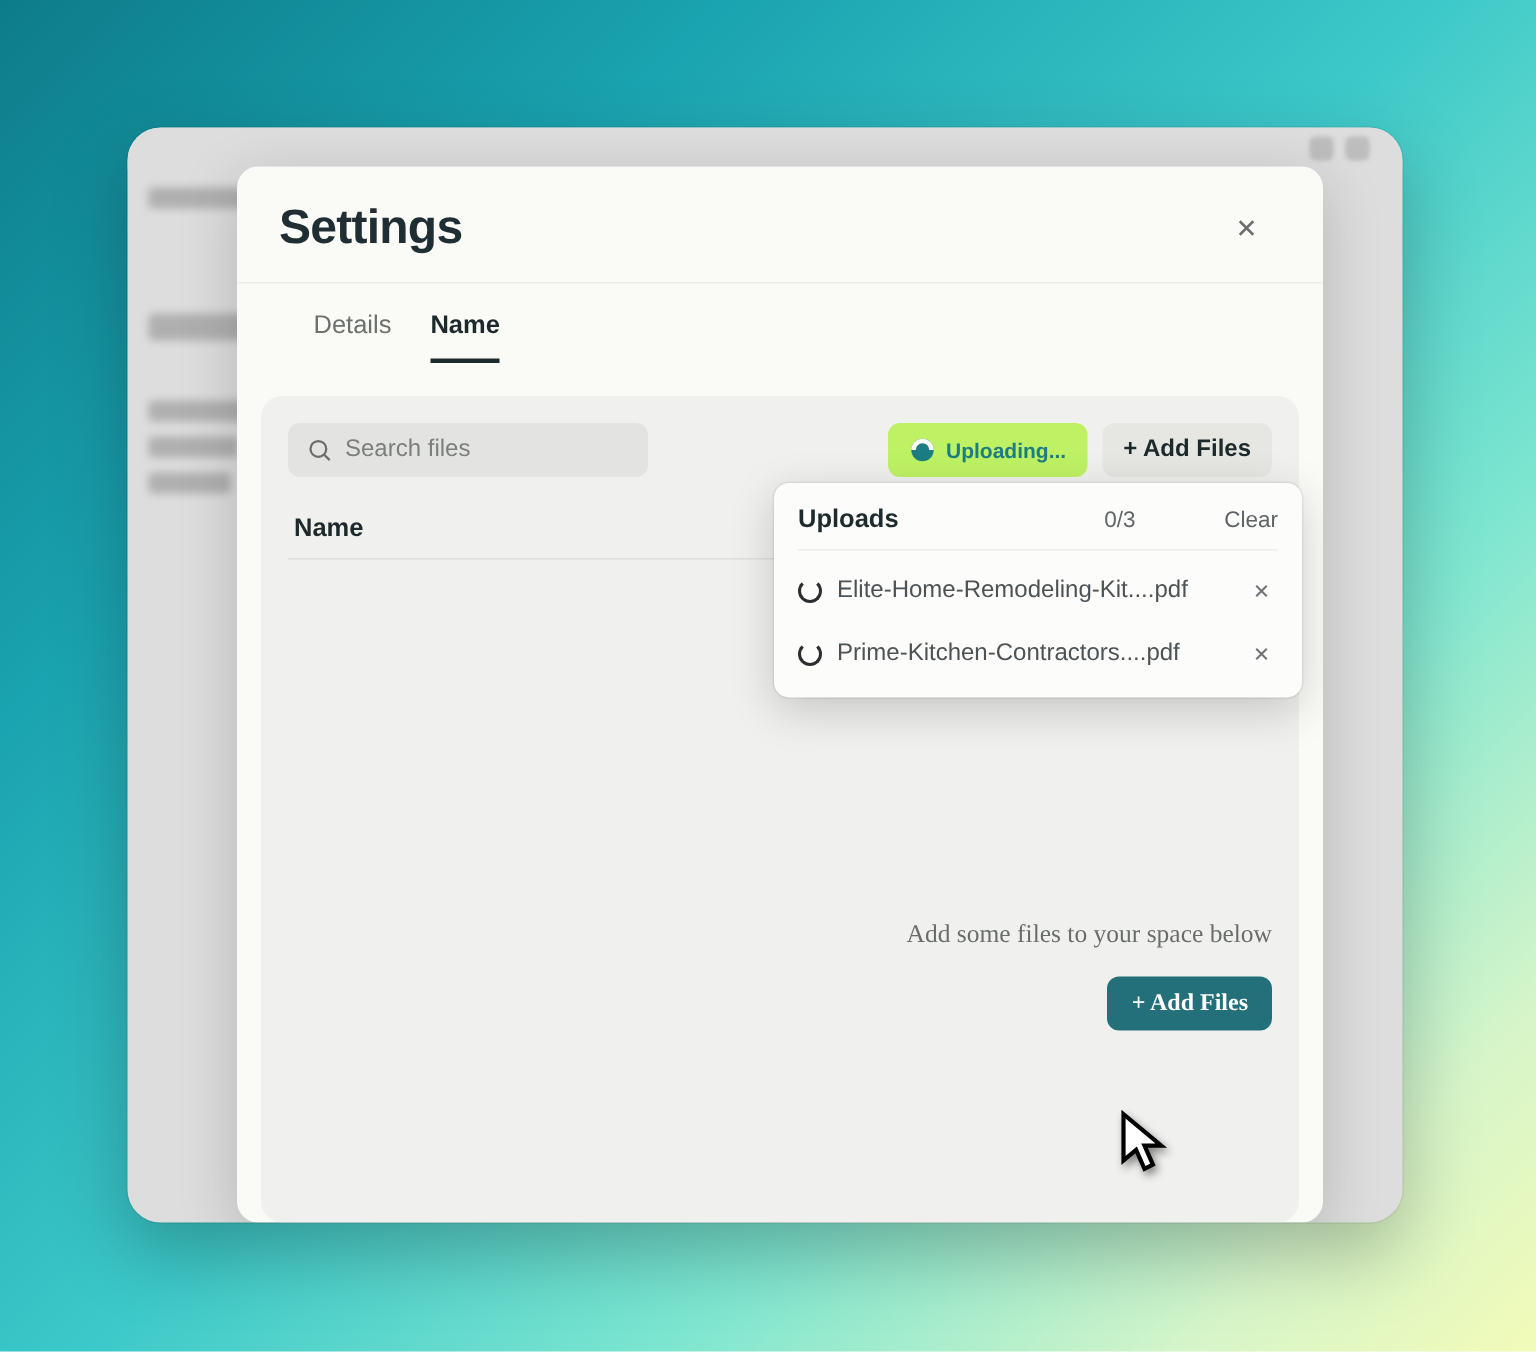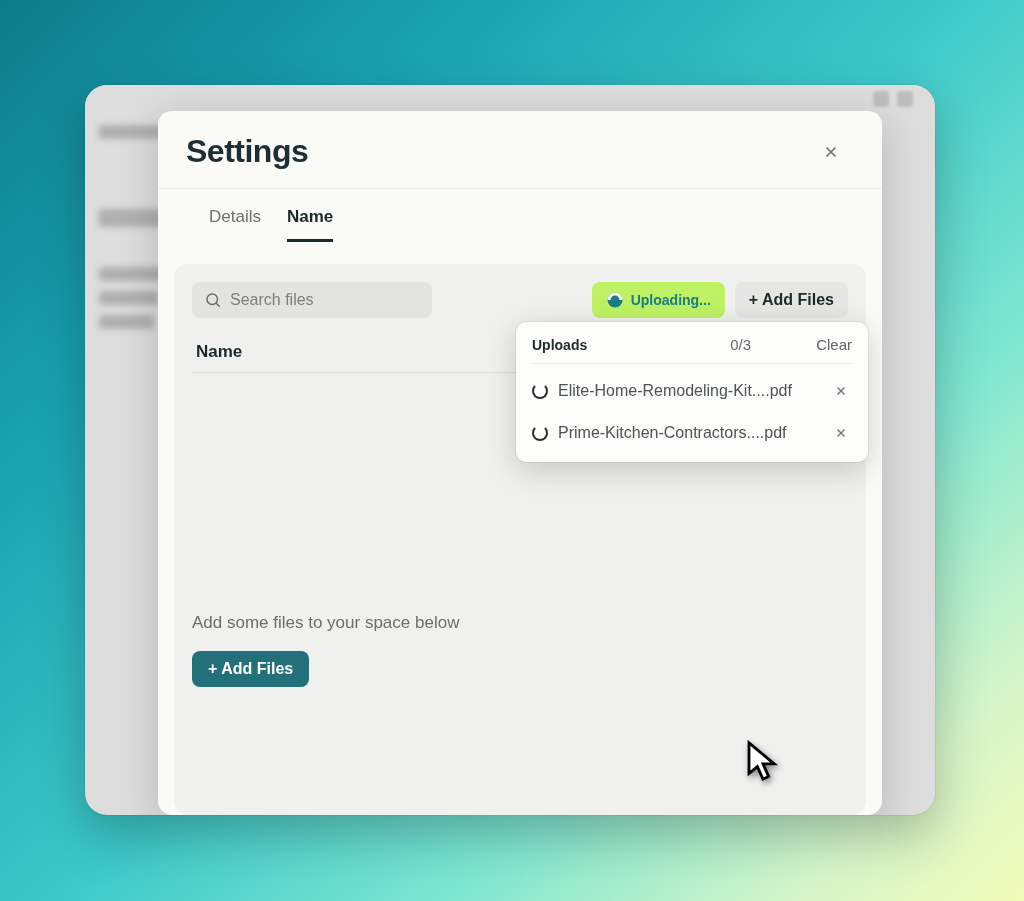--- a/index.html
+++ b/index.html
@@ -91,22 +91,23 @@
       color:#1d2a2c; font-weight:700; font-size:16px; cursor:pointer;
     }
 
     .table-header{
       margin-top:24px; padding:0 4px 10px 4px;
       border-bottom:1px solid #dedfdc;
     }
     .table-header .col-name{ font-size:17px; font-weight:700; color:#1d2a2c;}
 
     .empty-area{
-      text-align:left;
+      text-align:right;
       margin-top:240px;
+      font-family:Liberation Serif, serif;
     }
     .empty-text{ color:#6a6e6b; font-size:17px; margin-bottom:18px;}
     .primary-btn{
       display:inline-block;
       background:#24707a; color:#fff;
       padding:9px 16px; border-radius:8px;
       font-size:16px; font-weight:600; cursor:pointer;
     }
 
     .upload-popover{
@@ -116,21 +117,21 @@
       background:#fcfcfa;
       border-radius:10px;
       box-shadow: 0 8px 30px rgba(0,0,0,0.18), 0 0 0 1px rgba(0,0,0,0.06);
       padding:14px 16px 8px 16px;
     }
     .popover-head{
       display:flex; align-items:center; justify-content:space-between;
       padding-bottom:10px; border-bottom:1px solid #eceeec;
       margin-bottom:6px;
     }
-    .popover-title{ font-weight:700; font-size:14px; color:#1e2b2d;}
+    .popover-title{ font-weight:700; font-size:17px; color:#1e2b2d;}
     .popover-count{ font-size:15px; color:#62676a; font-variant-numeric:tabular-nums; margin-left:78px;}
     .popover-clear{ font-size:15px; color:#5e6365; cursor:pointer;}
     .upload-row{
       display:flex; align-items:center; gap:10px;
       padding:10px 0;
     }
     .spinner{
       width:16px; height:16px; border:2px solid #2b2f30; border-top-color:transparent; border-radius:50%;
       flex-shrink:0;
       animation:none;

